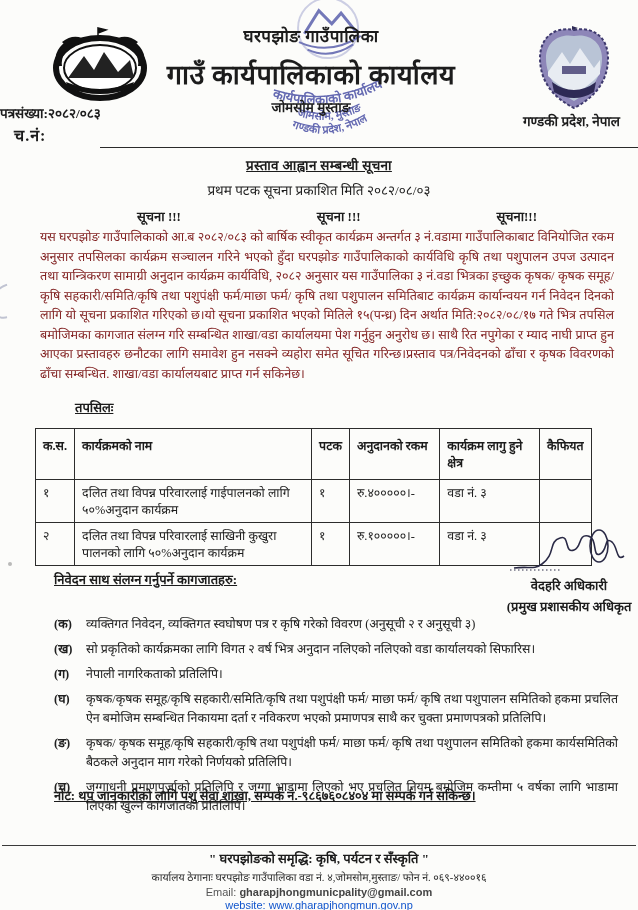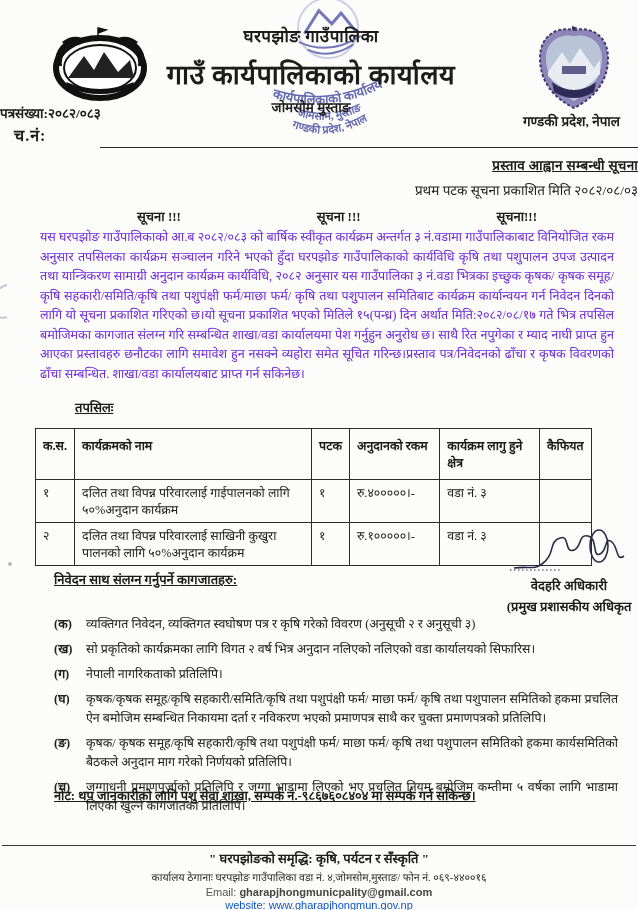--- a/index.html
+++ b/index.html
@@ -14,28 +14,28 @@
          transform:rotate(-4deg);pointer-events:none;}
   .hdr-center{position:absolute;left:104px;right:120px;top:24px;text-align:center;}
   .muni-name{font-size:17px;font-weight:bold;letter-spacing:.5px;}
   .office-name{font-size:27px;font-weight:bold;margin-top:8px;letter-spacing:.5px;}
   .place-name{font-size:13.5px;font-weight:bold;margin-top:6px;}
   .ref-no{position:absolute;left:0;top:104px;font-size:13.5px;font-weight:bold;}
   .chalani{position:absolute;left:14px;top:124px;font-size:16px;font-weight:bold;letter-spacing:1px;}
   .province{position:absolute;right:18px;top:112px;font-size:13.5px;font-weight:bold;}
   .hdr-rule{position:absolute;left:100px;right:0;top:147px;border-top:1.4px solid #2a2a2a;}
   
-  .notice{position:absolute;left:0;right:0;top:156px;text-align:right;}
+  .notice{position:absolute;left:0;right:0;top:156px;text-align:center;}
   .notice-title{font-size:13.5px;font-weight:bold;text-decoration:underline;letter-spacing:.3px;}
   .notice-pub{font-size:13.5px;font-weight:normal;margin-top:7px;}
   .suchana-row{display:flex;justify-content:space-between;width:400px;margin:8px auto 0 52px;
                font-size:13px;font-weight:bold;padding-left:85px;}
   
   .body-par{position:absolute;left:40px;right:24px;top:228px;font-size:12.6px;
-            line-height:19.5px;text-align:justify;color:#6d28d9;}
+            line-height:19.5px;text-align:justify;color:#7f1d1d;}
   .tapasil{position:absolute;left:75px;top:398px;font-size:13px;font-weight:bold;
            text-decoration:underline;}
   
   table.grant{position:absolute;left:35px;top:428px;width:557px;border-collapse:collapse;
               font-size:12.4px;}
   table.grant td,table.grant th{border:1.3px solid #2c2c2c;padding:4px 7px;vertical-align:top;
               text-align:left;font-weight:normal;}
   table.grant th{font-weight:bold;padding:8px 7px;}
   .c-sn{width:38px;} .c-name{width:252px;} .c-patak{width:32px;}
   .c-amt{width:92px;} .c-area{width:104px;} .c-rem{width:52px;}

